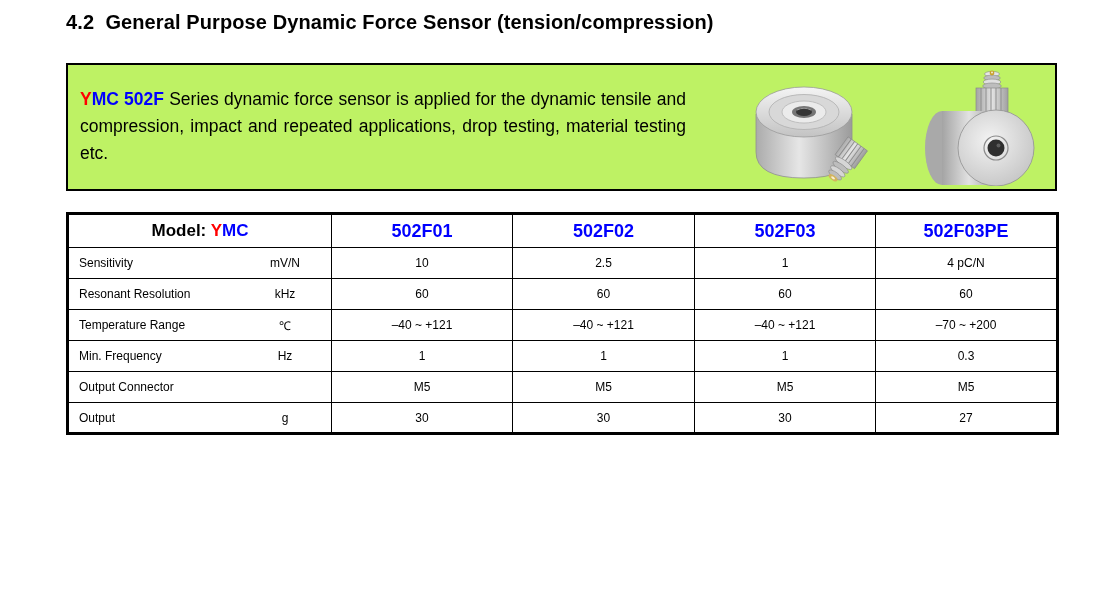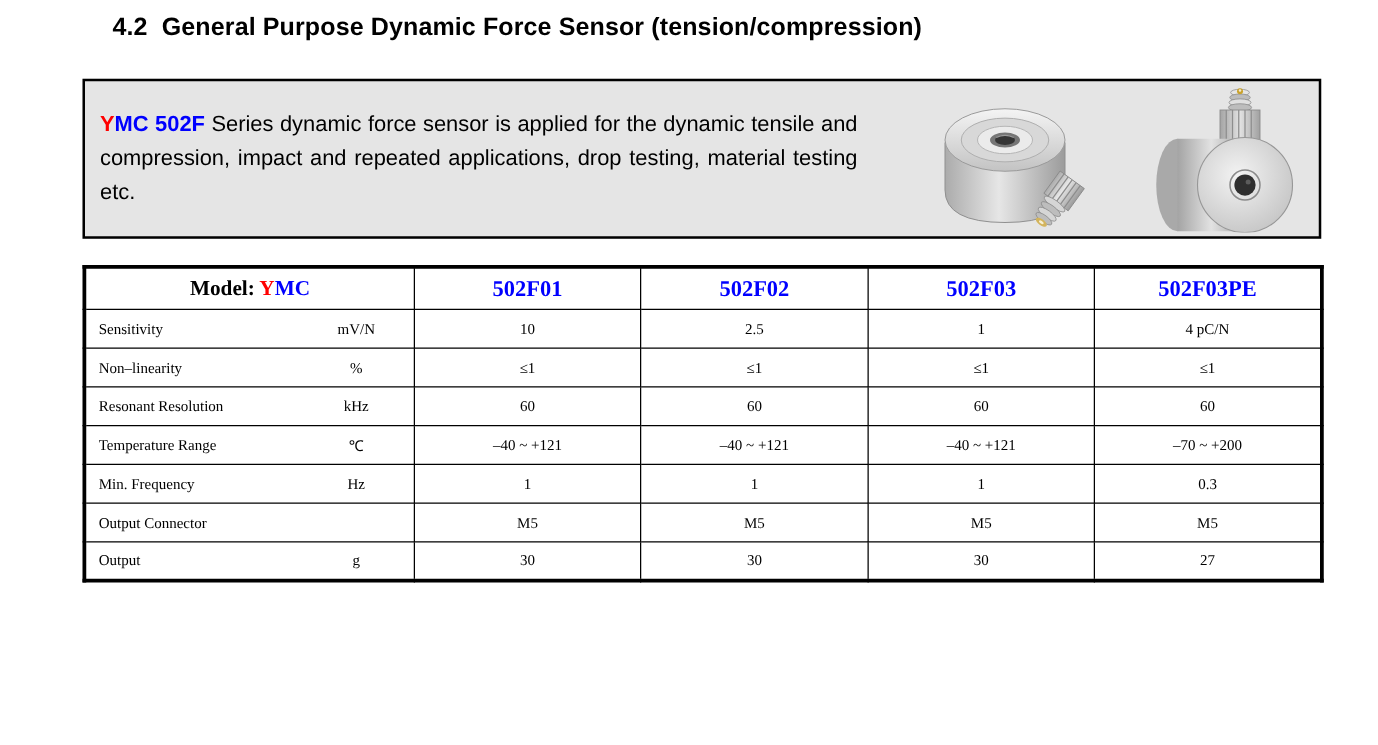--- a/index.html
+++ b/index.html
@@ -1,48 +1,47 @@
 <!DOCTYPE html>
 <html><head>
 <meta charset="utf-8">
 <style>
   * { margin:0; padding:0; box-sizing:border-box; }
   html,body { background:#ffffff; }
   body { font-family:"Liberation Sans", sans-serif; color:#000; }
   .page { position:relative; width:1102px; height:596px; background:#fff; overflow:hidden; }
 
   .section-title {
-    position:absolute; left:90px; top:11px;
+    position:absolute; left:66px; top:11px;
     font-size:20px; font-weight:bold; white-space:pre; letter-spacing:0.1px;
   }
 
   
   .desc-box {
     position:absolute; left:66px; top:63px; width:991px; height:128px;
-    border:2px solid #000; background:#e5e5e5;padding-left:23px;
+    border:2px solid #000; background:#bef264;padding-left:23px;
   }
   .desc-text {
     position:absolute; left:12px; top:21px; width:606px;
     font-size:17.5px; line-height:27px; text-align:justify;
   }
   .desc-text .b { font-weight:bold; }
   .red  { color:#ff0000; }
   .blue { color:#0000ff; }
 
   .photos {
     position:absolute; left:676px; top:3px; width:308px; height:118px;
     display:flex; gap:26px; align-items:flex-start;
   }
 
   
   .spec-table {
     position:absolute; left:66px; top:212px; width:990px;
     border-collapse:collapse; border:3px solid #000;
     table-layout:fixed;
-    font-family:Liberation Serif, serif;
   }
   .spec-table th, .spec-table td {
     border:1px solid #000; font-size:12px; text-align:center; vertical-align:middle;
     overflow:hidden; white-space:nowrap;
   }
   .spec-table th { height:34px; font-size:18px; font-weight:bold; }
   .spec-table td { height:31px; }
   .spec-table th.col-model { font-size:17px; }
   .label-cell {
     text-align:left !important; position:relative; padding-left:10px;
@@ -148,27 +147,20 @@
     </tr>
 
     <tr>
       <td class="label-cell"><span>Sensitivity</span><span class="unit">mV/N</span></td>
       <td>10</td>
       <td>2.5</td>
       <td>1</td>
       <td>4 pC/N</td>
     </tr>
     <tr>
-      <td class="label-cell"><span>Non–linearity</span><span class="unit">%</span></td>
-      <td>≤1</td>
-      <td>≤1</td>
-      <td>≤1</td>
-      <td>≤1</td>
-    </tr>
-    <tr>
       <td class="label-cell"><span>Resonant Resolution</span><span class="unit">kHz</span></td>
       <td>60</td>
       <td>60</td>
       <td>60</td>
       <td>60</td>
     </tr>
     <tr>
       <td class="label-cell"><span>Temperature Range</span><span class="unit">℃</span></td>
       <td>–40 ~ +121</td>
       <td>–40 ~ +121</td>

